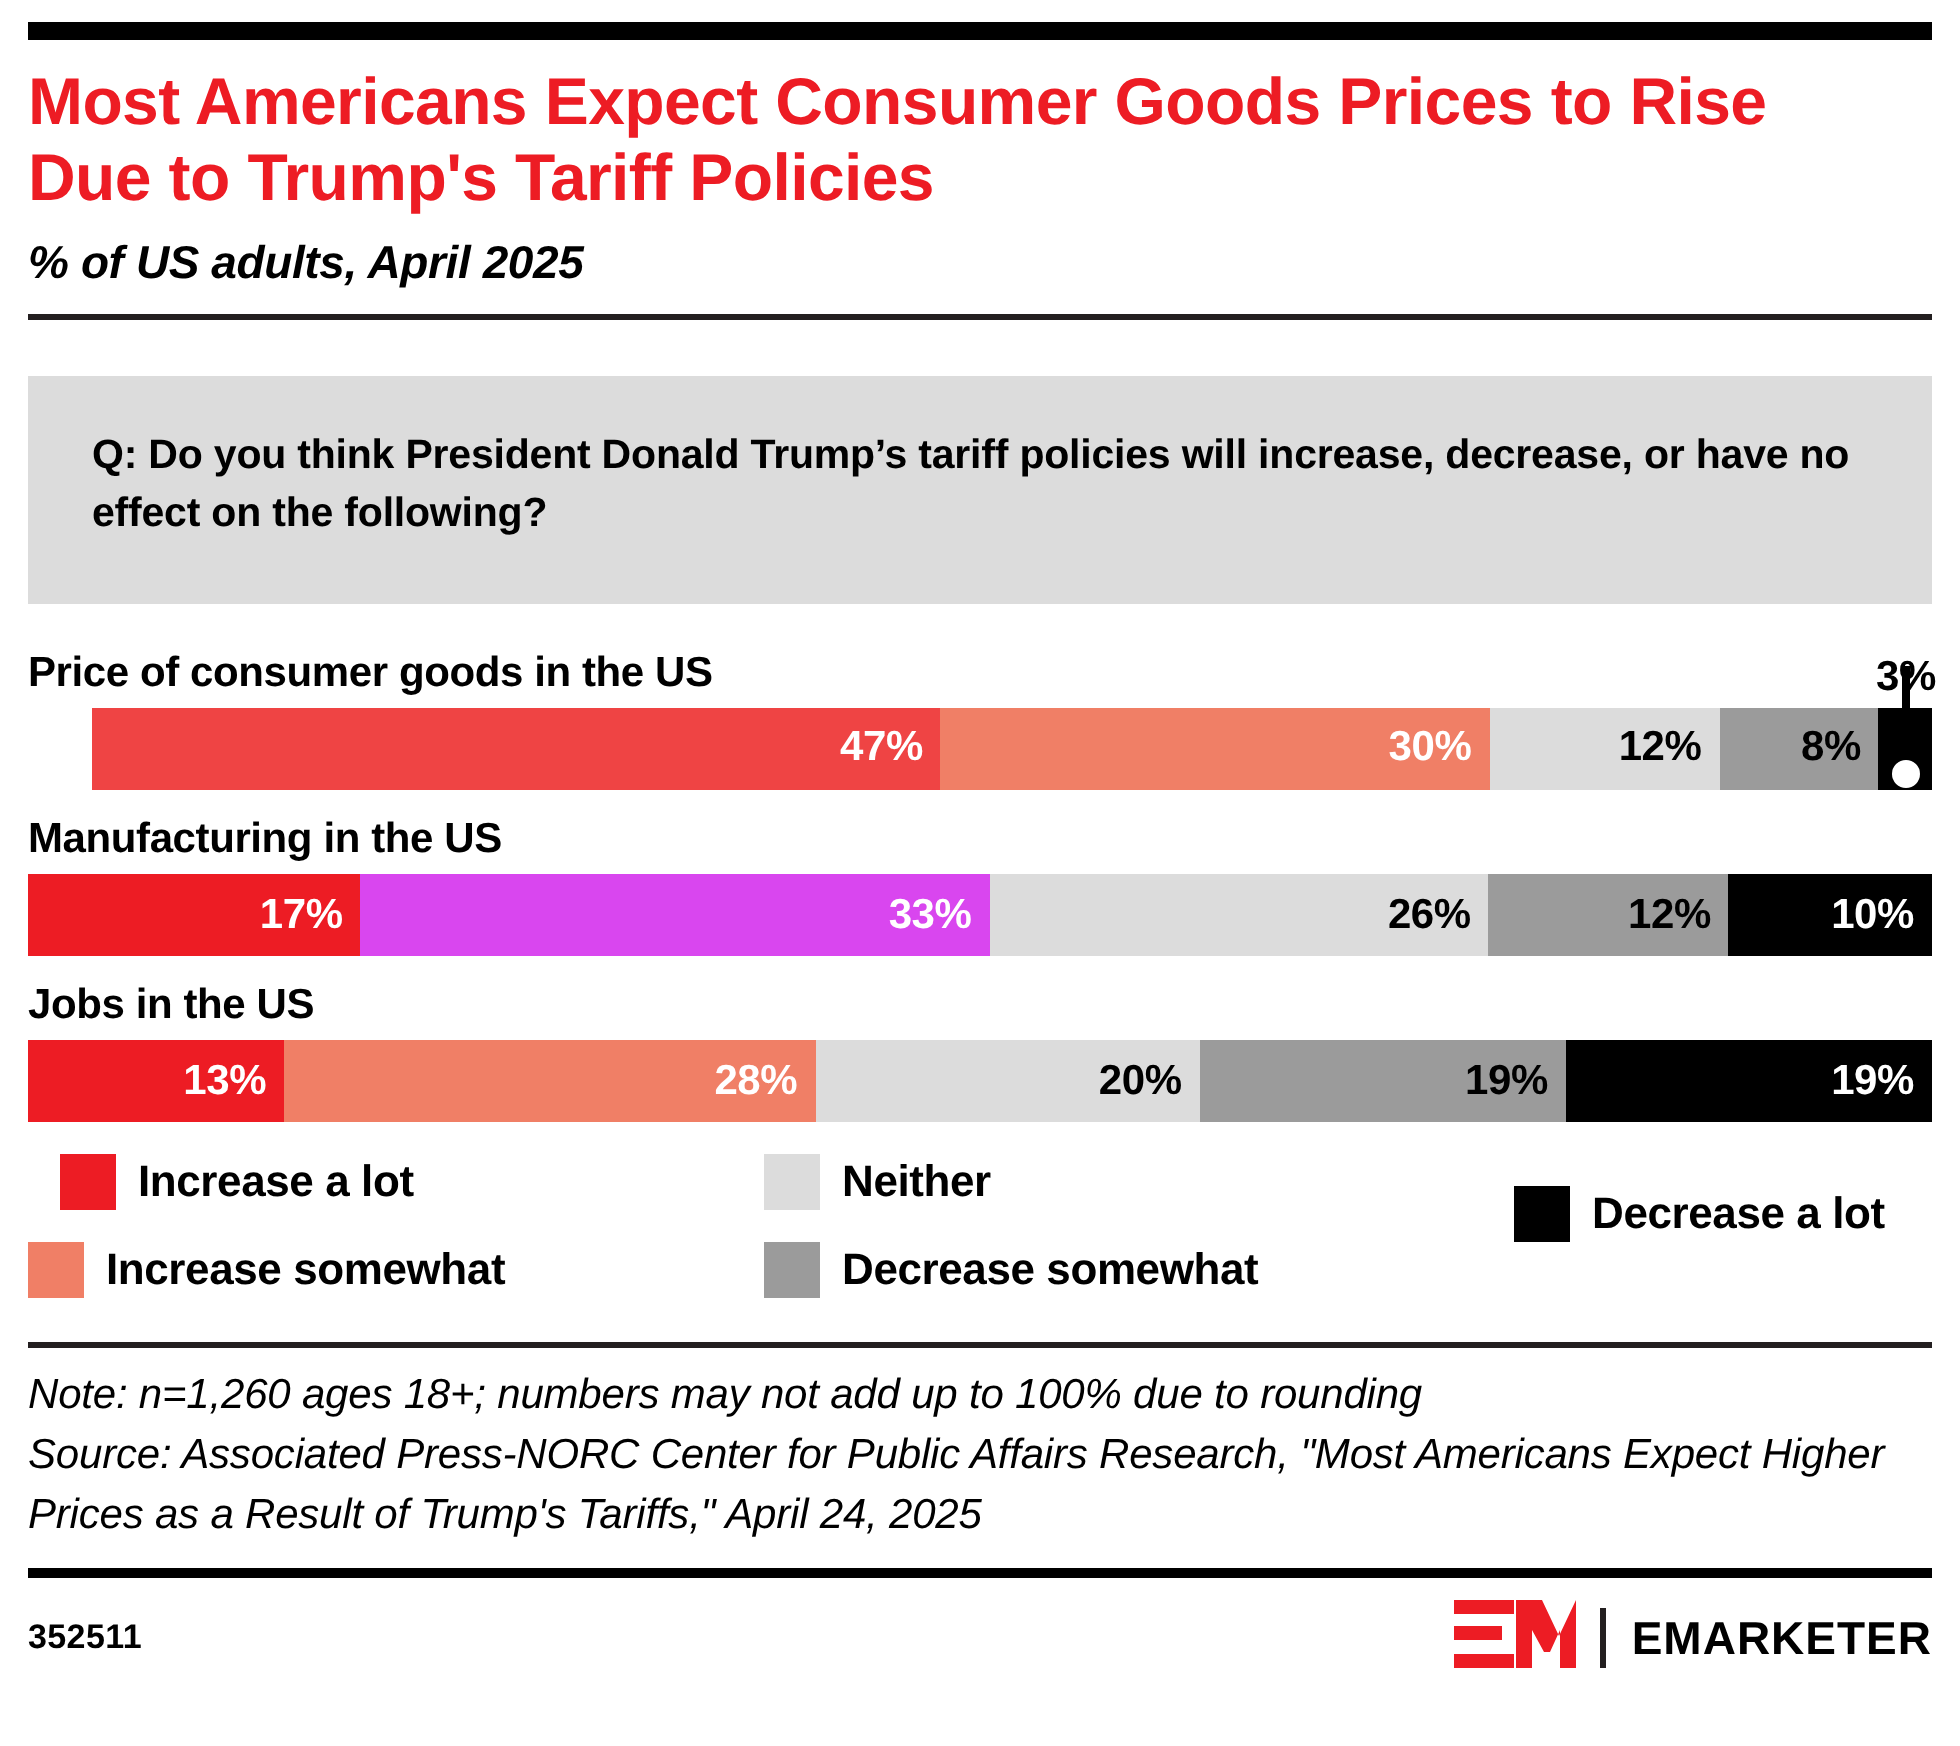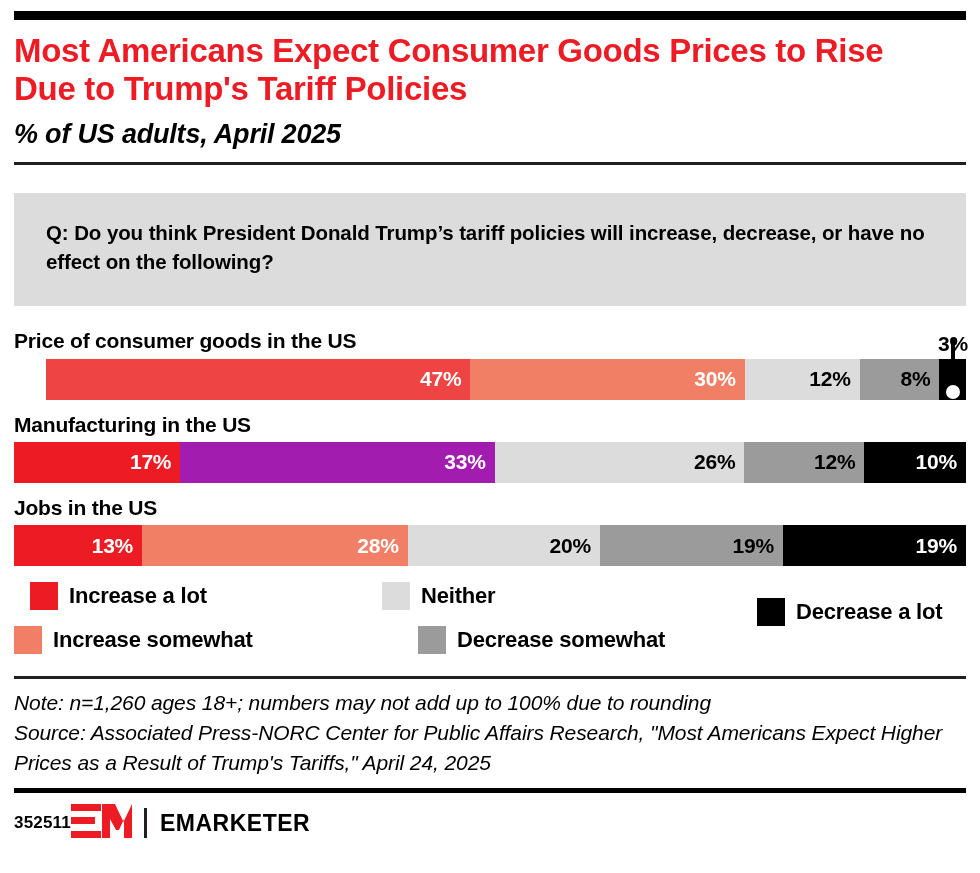--- a/index.html
+++ b/index.html
@@ -34,21 +34,21 @@
     font-weight: bold;
     font-size: 33px;
     line-height: 1.16;
     letter-spacing: -0.3px;
     margin-top: 12px;
     max-width: 930px;
   }
   .subtitle {
     font-style: italic;
     font-weight: bold;
-    font-size: 27px;
+    font-size: 23px;
     line-height: 1.2;
     margin-top: 9px;
     letter-spacing: -0.2px;
   }
   .header-rule {
     height: 3px;
     background: #231f20;
     margin-top: 12px;
   }
 
@@ -171,21 +171,21 @@
     letter-spacing: -0.1px;
   }
   .bottom-rule {
     height: 5px;
     background: #000000;
     margin-top: 11px;
   }
   .bottom-bar {
     display: flex;
     align-items: center;
-    justify-content: flex-start;
+    justify-content: space-between;
     margin-top: 11px;
   }
   .chart-id {
     font-weight: bold;
     font-size: 17px;
     letter-spacing: 0.2px;
   }
   .brand {
     display: flex;
     align-items: center;
@@ -242,21 +242,21 @@
             <span class="callout-label">3%</span>
           </div>
         </div>
       </div>
       <div class="bar-group">
         <div class="bar-label">Manufacturing in the US</div>
         <div class="bar">
           <div class="seg" style="flex: 17 0 0px; background: rgb(237, 28, 36); color: rgb(255, 255, 255);">
             <span class="seg-value">17%</span>
           </div>
-          <div class="seg" style="flex: 33 0 0px; background: #a21caf; color: rgb(255, 255, 255);">
+          <div class="seg" style="flex: 33 0 0px; background: #d946ef; color: rgb(255, 255, 255);">
             <span class="seg-value">33%</span>
           </div>
           <div class="seg" style="flex: 26 0 0px; background: rgb(220, 220, 220); color: rgb(0, 0, 0);">
             <span class="seg-value">26%</span>
           </div>
           <div class="seg" style="flex: 12 0 0px; background: rgb(155, 155, 155); color: rgb(0, 0, 0);">
             <span class="seg-value">12%</span>
           </div>
           <div class="seg" style="flex: 10 0 0px; background: rgb(0, 0, 0); color: rgb(255, 255, 255); align-items: center;">
             <span class="seg-value">10%</span>
@@ -291,21 +291,21 @@
         <span class="legend-text">Increase a lot</span>
       </div>
       <div class="legend-item" style="left: 0px; top: 44px;">
         <span class="legend-swatch" style="background: rgb(240, 127, 102);"></span>
         <span class="legend-text">Increase somewhat</span>
       </div>
       <div class="legend-item" style="left: 368px; top: 0px;">
         <span class="legend-swatch" style="background: rgb(220, 220, 220);"></span>
         <span class="legend-text">Neither</span>
       </div>
-      <div class="legend-item" style="left: 368px; top: 44px; margin-left: 36px;">
+      <div class="legend-item" style="left: 368px; top: 44px;">
         <span class="legend-swatch" style="background: rgb(155, 155, 155);"></span>
         <span class="legend-text">Decrease somewhat</span>
       </div>
       <div class="legend-item" style="left: 743px; top: 16px;">
         <span class="legend-swatch" style="background: rgb(0, 0, 0);"></span>
         <span class="legend-text">Decrease a lot</span>
       </div>
     </div>
 
   <div class="footer-rule"></div>

